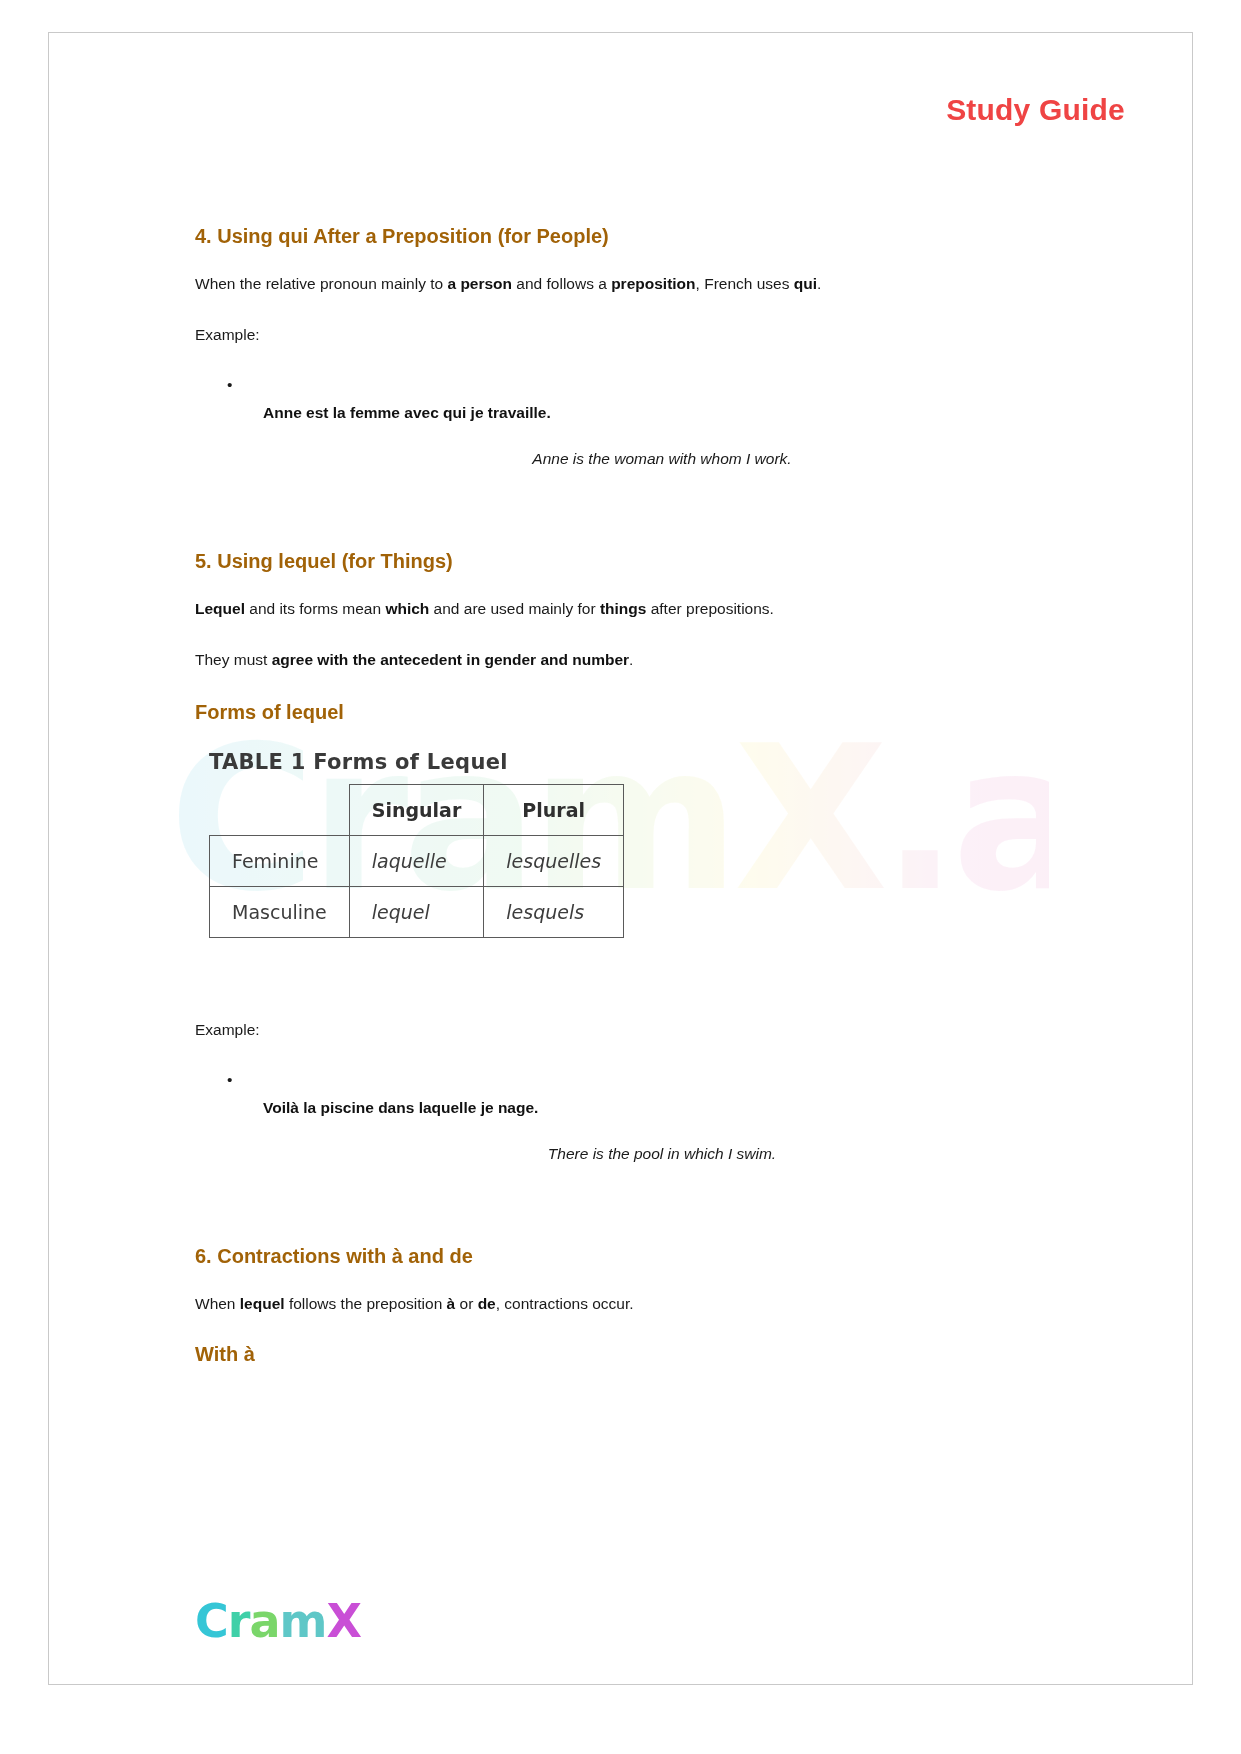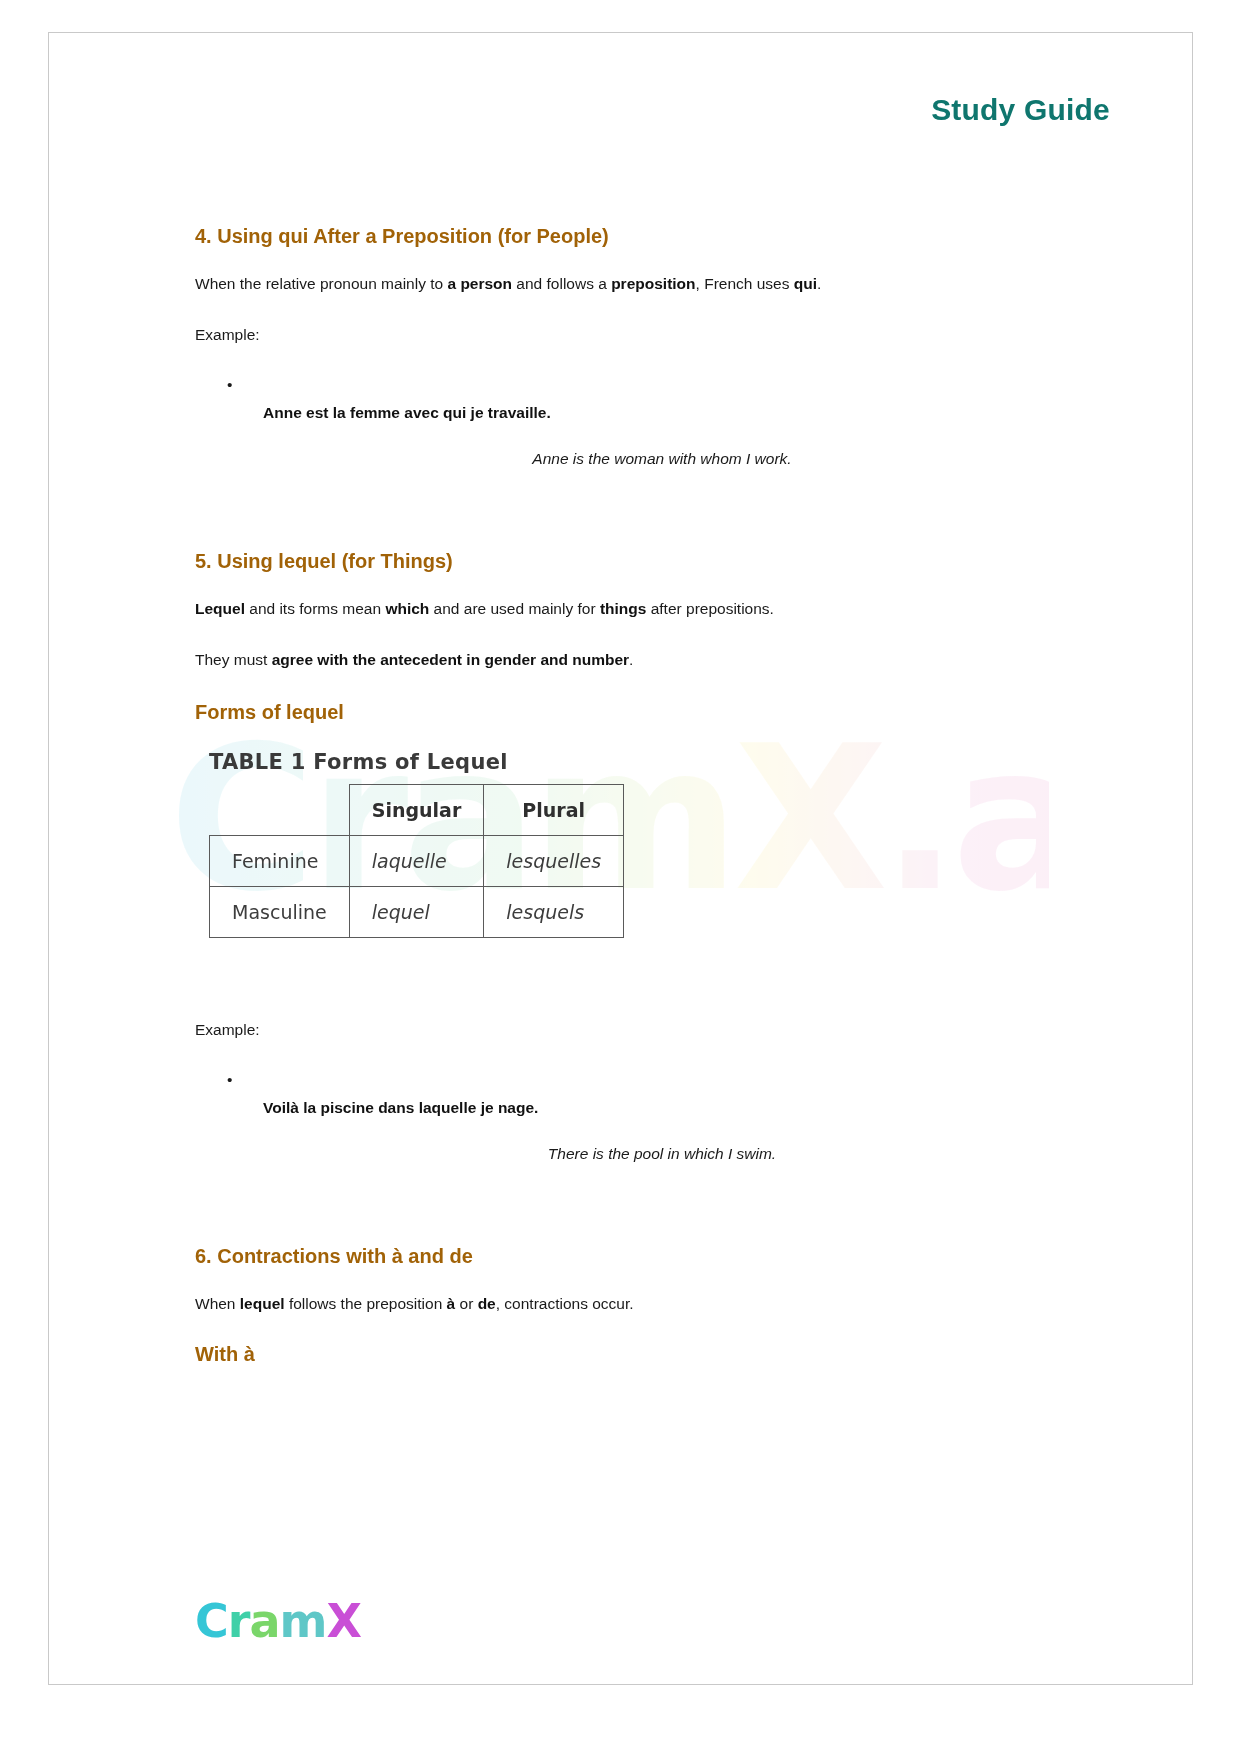--- a/index.html
+++ b/index.html
@@ -25,26 +25,26 @@
     background: #ffffff;
     box-sizing: border-box;
   }
   .page-inner {
     position: relative;
     width: 100%;
     height: 100%;
   }
   .doc-title {
     position: absolute;
-    right: 82px;
+    right: 67px;
     top: 60px;
     font-size: 30px;
     font-weight: bold;
     letter-spacing: 0.2px;
-    color: #0f766e;
+    color: #ef4444;
   }
   .content {
     position: absolute;
     left: 146px;
     top: 192px;
     width: 900px;
   }
   .heading {
     font-size: 20px;
     font-weight: bold;

